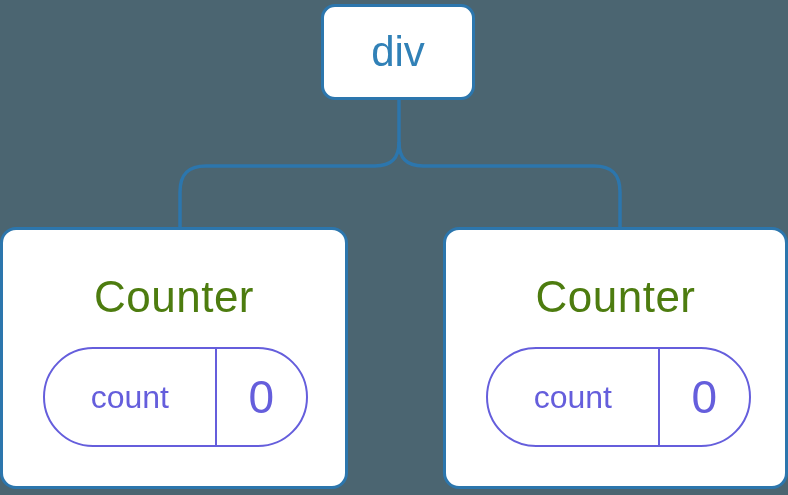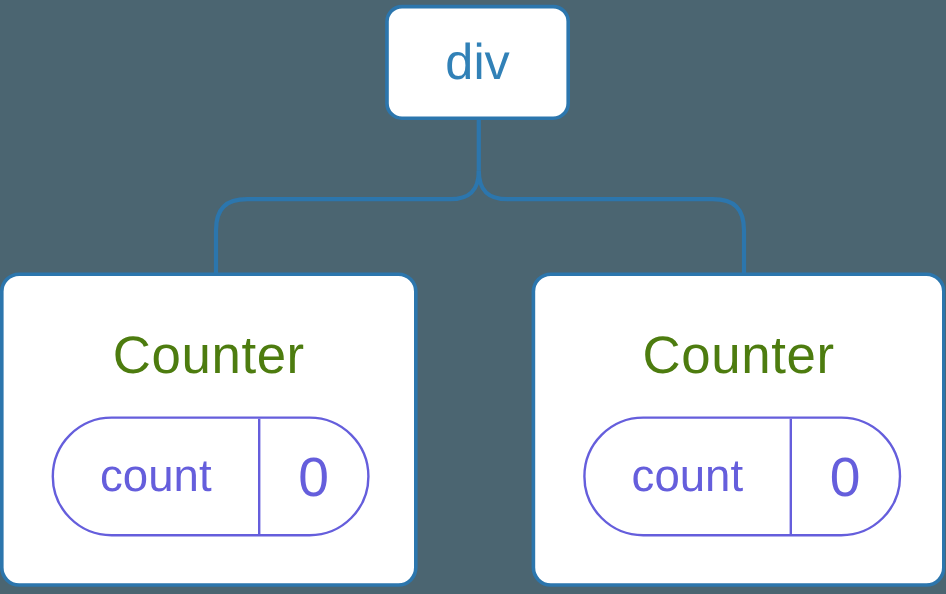--- a/index.html
+++ b/index.html
@@ -73,21 +73,21 @@
     border: 2px solid #655EDC;
     border-radius: 50px;
     display: flex;
     color: #655EDC;
   }
   .pill-key {
     flex: 0 0 65%;
     display: flex;
     align-items: center;
     justify-content: center;
-    font-size: 38px;
+    font-size: 32px;
     border-right: 2px solid #655EDC;
   }
   .pill-value {
     flex: 1 1 auto;
     display: flex;
     align-items: center;
     justify-content: center;
     font-size: 46px;
   }
 </style>

